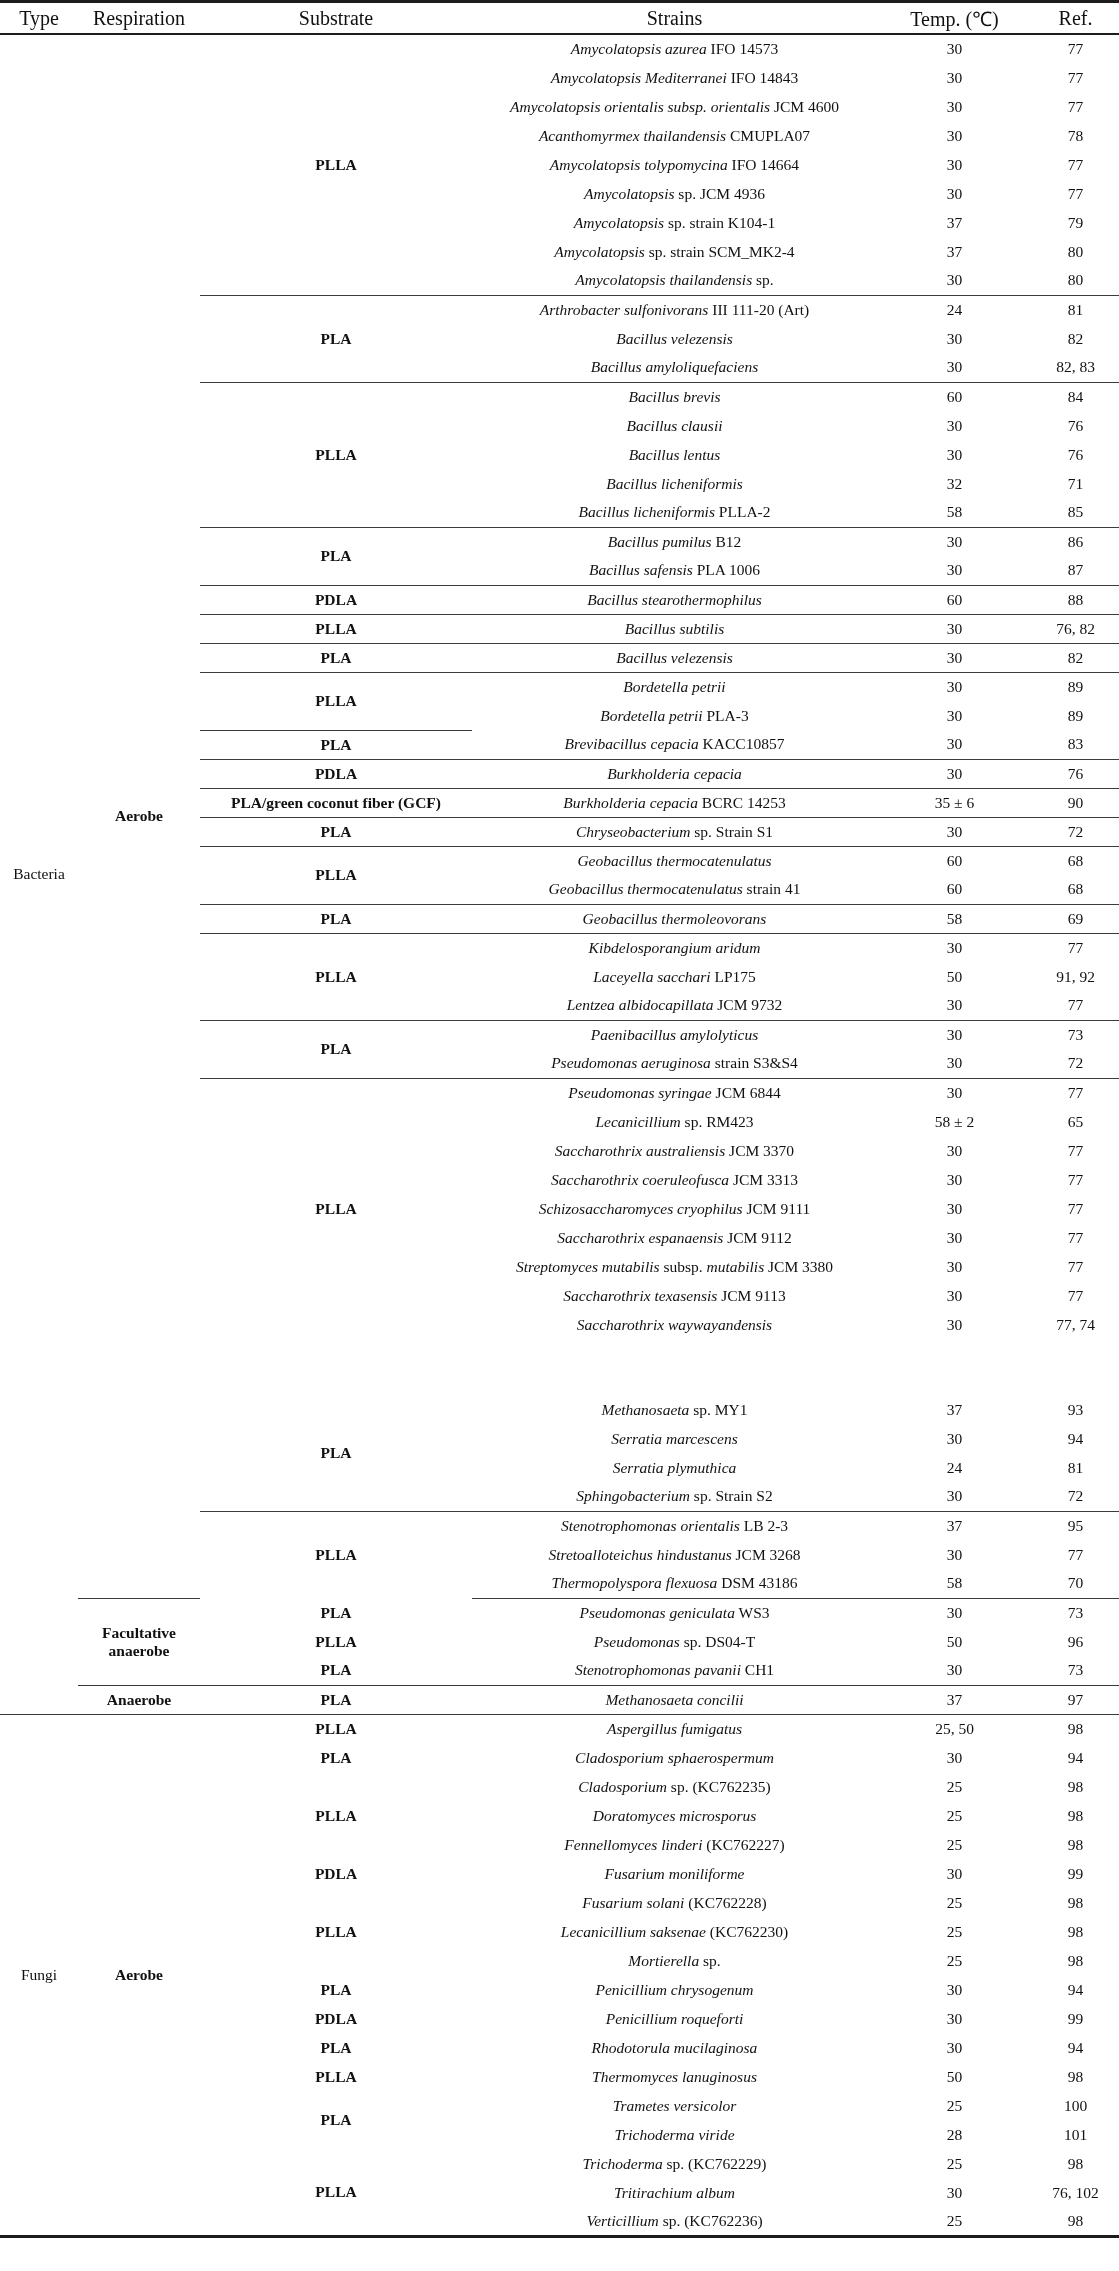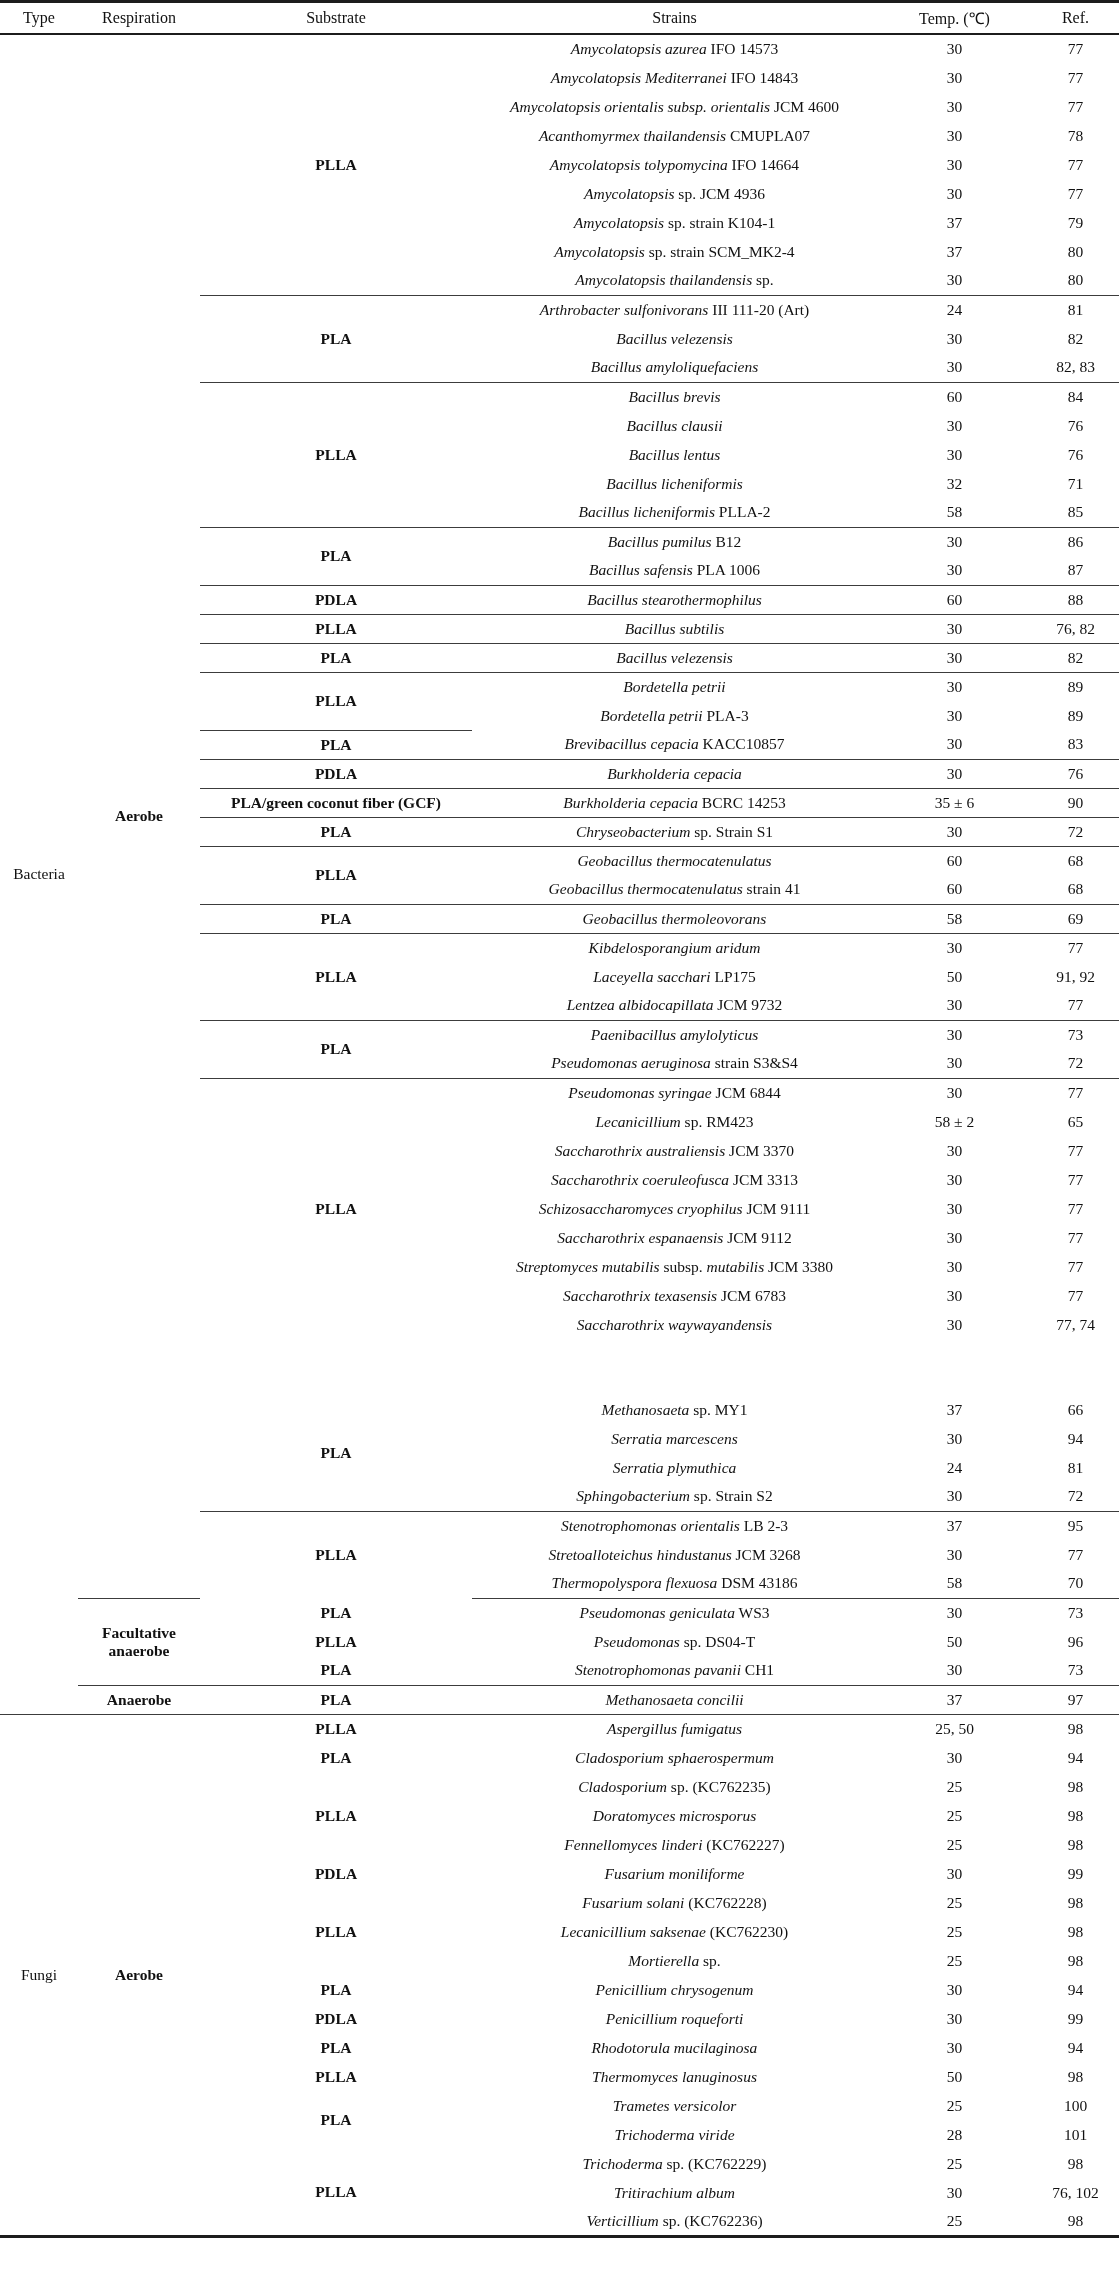--- a/index.html
+++ b/index.html
@@ -1,20 +1,20 @@
 <!DOCTYPE html>
 <html><head>
 <meta charset="utf-8">
 <style>
   html,body { margin:0; padding:0; background:#ffffff; }
   body { width:1119px; font-family:"Liberation Serif", serif; color:#111; }
   .page { width:1119px; }
   table { border-collapse:collapse; table-layout:fixed; width:1119px;
           border-top:3px solid #1c1c1c; border-bottom:3px solid #1c1c1c; }
-  thead th { font-weight:normal; font-size:16px; height:30px; text-align:center;
+  thead th { font-weight:normal; font-size:20px; height:30px; text-align:center;
              vertical-align:middle; border-bottom:2px solid #1c1c1c; padding:0;margin-top:39px; }
   td { text-align:center; vertical-align:middle; font-size:15.5px; padding:0 2px;
        overflow:hidden; white-space:nowrap; }
   tbody tr { height:29px; }
   tbody tr.spacer { height:56px; }
   .it { font-style:italic; }
   .bb { border-bottom:1.6px solid #3c3c3c; }
   .wrapok { white-space:normal; line-height:1.15;font-weight:bold; }
 </style>
 </head>
@@ -269,37 +269,37 @@
           <td><span class="it">Saccharothrix espanaensis</span> <span>JCM 9112</span></td>
           <td>30</td>
           <td>77</td>
         </tr>
         <tr>
           <td><span class="it">Streptomyces mutabilis</span> <span>subsp.</span> <span class="it">mutabilis</span> <span>JCM 3380</span></td>
           <td>30</td>
           <td>77</td>
         </tr>
         <tr>
-          <td><span class="it">Saccharothrix texasensis</span> <span>JCM 6783</span></td>
+          <td><span class="it">Saccharothrix texasensis</span> <span>JCM 9113</span></td>
           <td>30</td>
           <td>77</td>
         </tr>
         <tr>
           <td><span class="it">Saccharothrix waywayandensis</span></td>
           <td>30</td>
           <td>77, 74</td>
         </tr>
         <tr class="spacer">
           <td colspan="4"></td>
         </tr>
         <tr>
           <td class="bb wrapok" rowspan="4">PLA</td>
           <td><span class="it">Methanosaeta</span> <span>sp. MY1</span></td>
           <td>37</td>
-          <td>66</td>
+          <td>93</td>
         </tr>
         <tr>
           <td><span class="it">Serratia marcescens</span></td>
           <td>30</td>
           <td>94</td>
         </tr>
         <tr>
           <td><span class="it">Serratia plymuthica</span></td>
           <td>24</td>
           <td>81</td>

